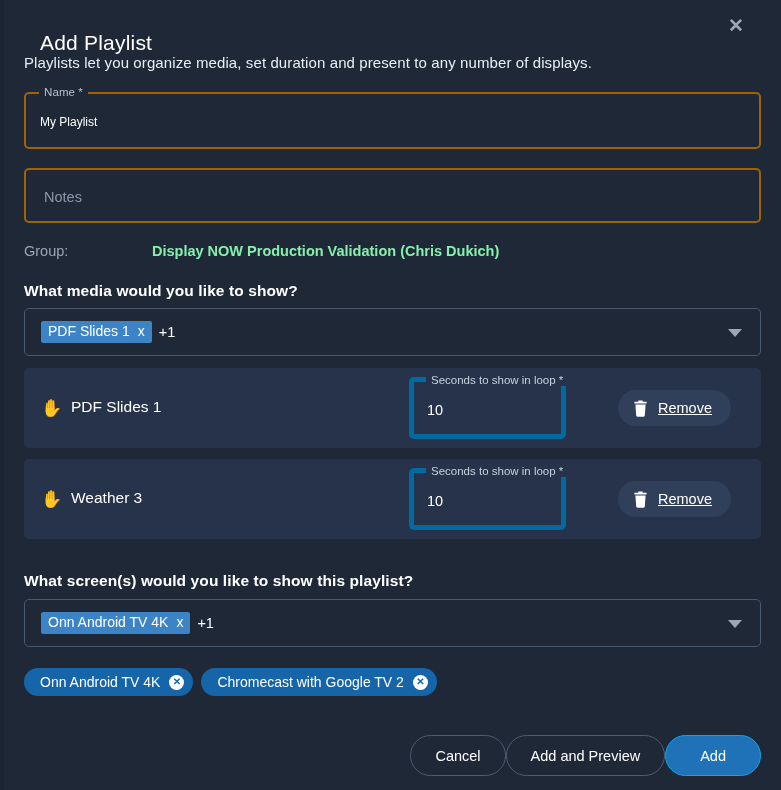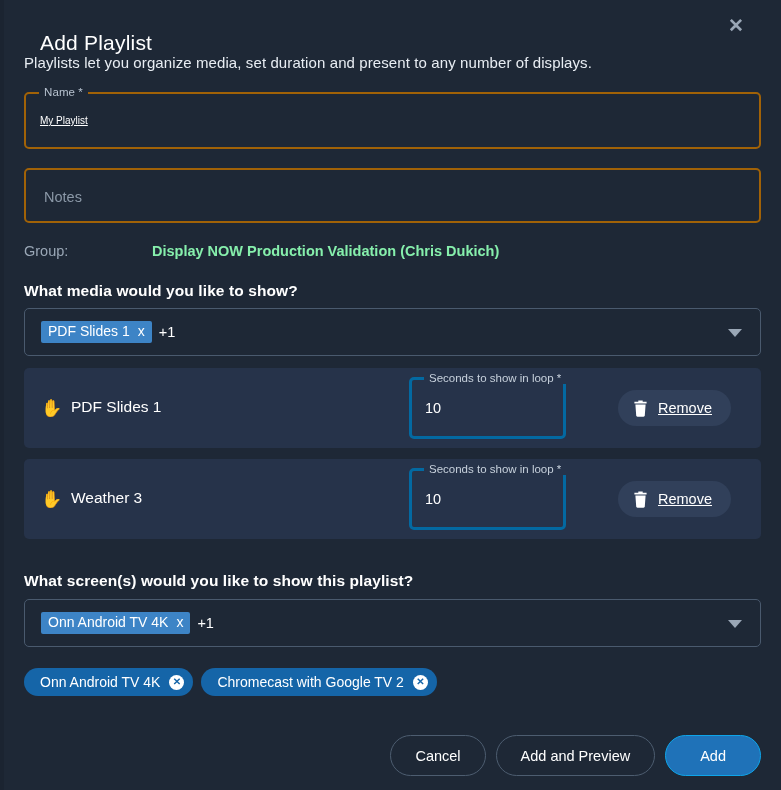--- a/index.html
+++ b/index.html
@@ -84,24 +84,23 @@
     padding: 0 5px;
     background: #1e2836;
     font-size: 11.5px;
     color: #b7c2cf;
     letter-spacing: .1px;
     white-space: nowrap;
   }
   .field .value {
     position: absolute;
     left: 14px;
-    font-size: 10px;
-    color: #ffffff;
-    white-space: nowrap;
-    text-decoration: underline;
+    font-size: 12px;
+    color: #ffffff;
+    white-space: nowrap;
   }
   .field .placeholder {
     position: absolute;
     left: 18px;
     font-size: 14.5px;
     color: #8c99a8;
     white-space: nowrap;
   }
 
   #name-field   { left: 20px; top: 92px; width: 737px; height: 57px; }
@@ -236,21 +235,21 @@
     color: #ffffff;
     white-space: nowrap;
   }
 
   .seconds-field {
     position: absolute;
     left: 385px;
     top: 9px;
     width: 157px;
     height: 62px;
-    border: 3px solid #0369a1;
+    border: 5px solid #0369a1;
     border-radius: 5px;
     padding-left: 29px;
   }
   .seconds-field .legend {
     position: absolute;
     top: -8px;
     left: 12px;
     padding: 0 5px;
     background: #26334a;
     font-size: 11.5px;
@@ -322,21 +321,20 @@
     line-height: 1;
     cursor: pointer;
   }
 
   
   .footer {
     position: absolute;
     right: 20px;
     top: 735px;
     display: flex;
-    gap: 10px;
     align-items: center;
   }
   .btn {
     height: 41px;
     border-radius: 21px;
     font-size: 14.5px;
     font-family: "Liberation Sans", sans-serif;
     cursor: pointer;
     padding: 0 24px;
     display: inline-flex;

